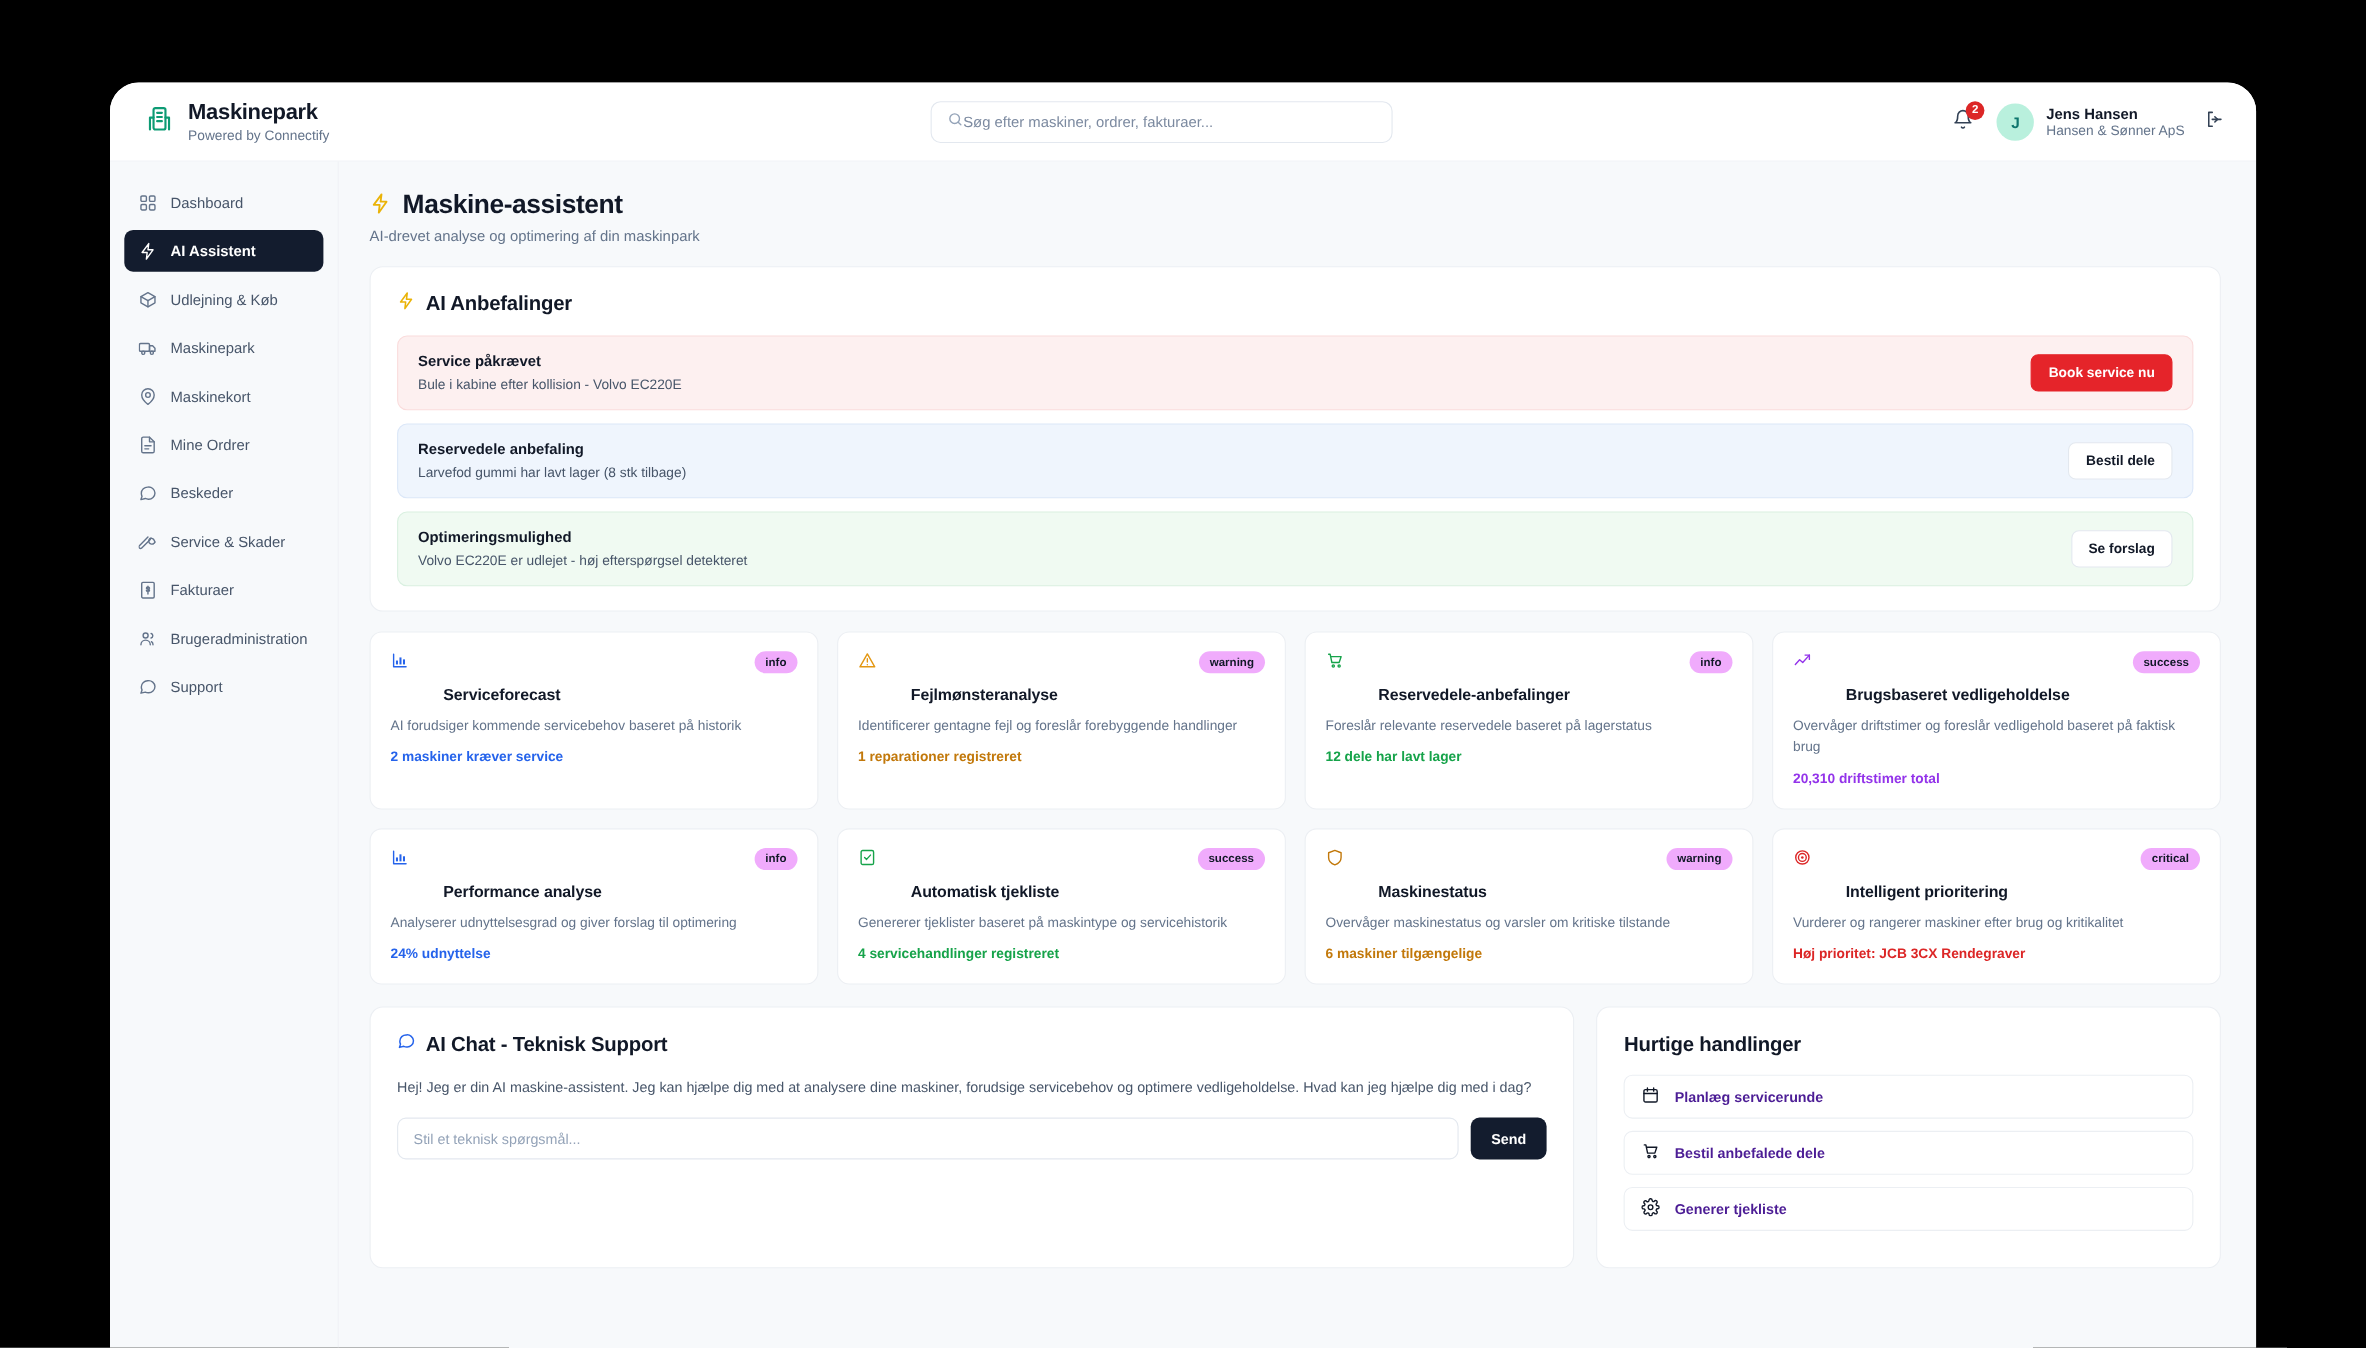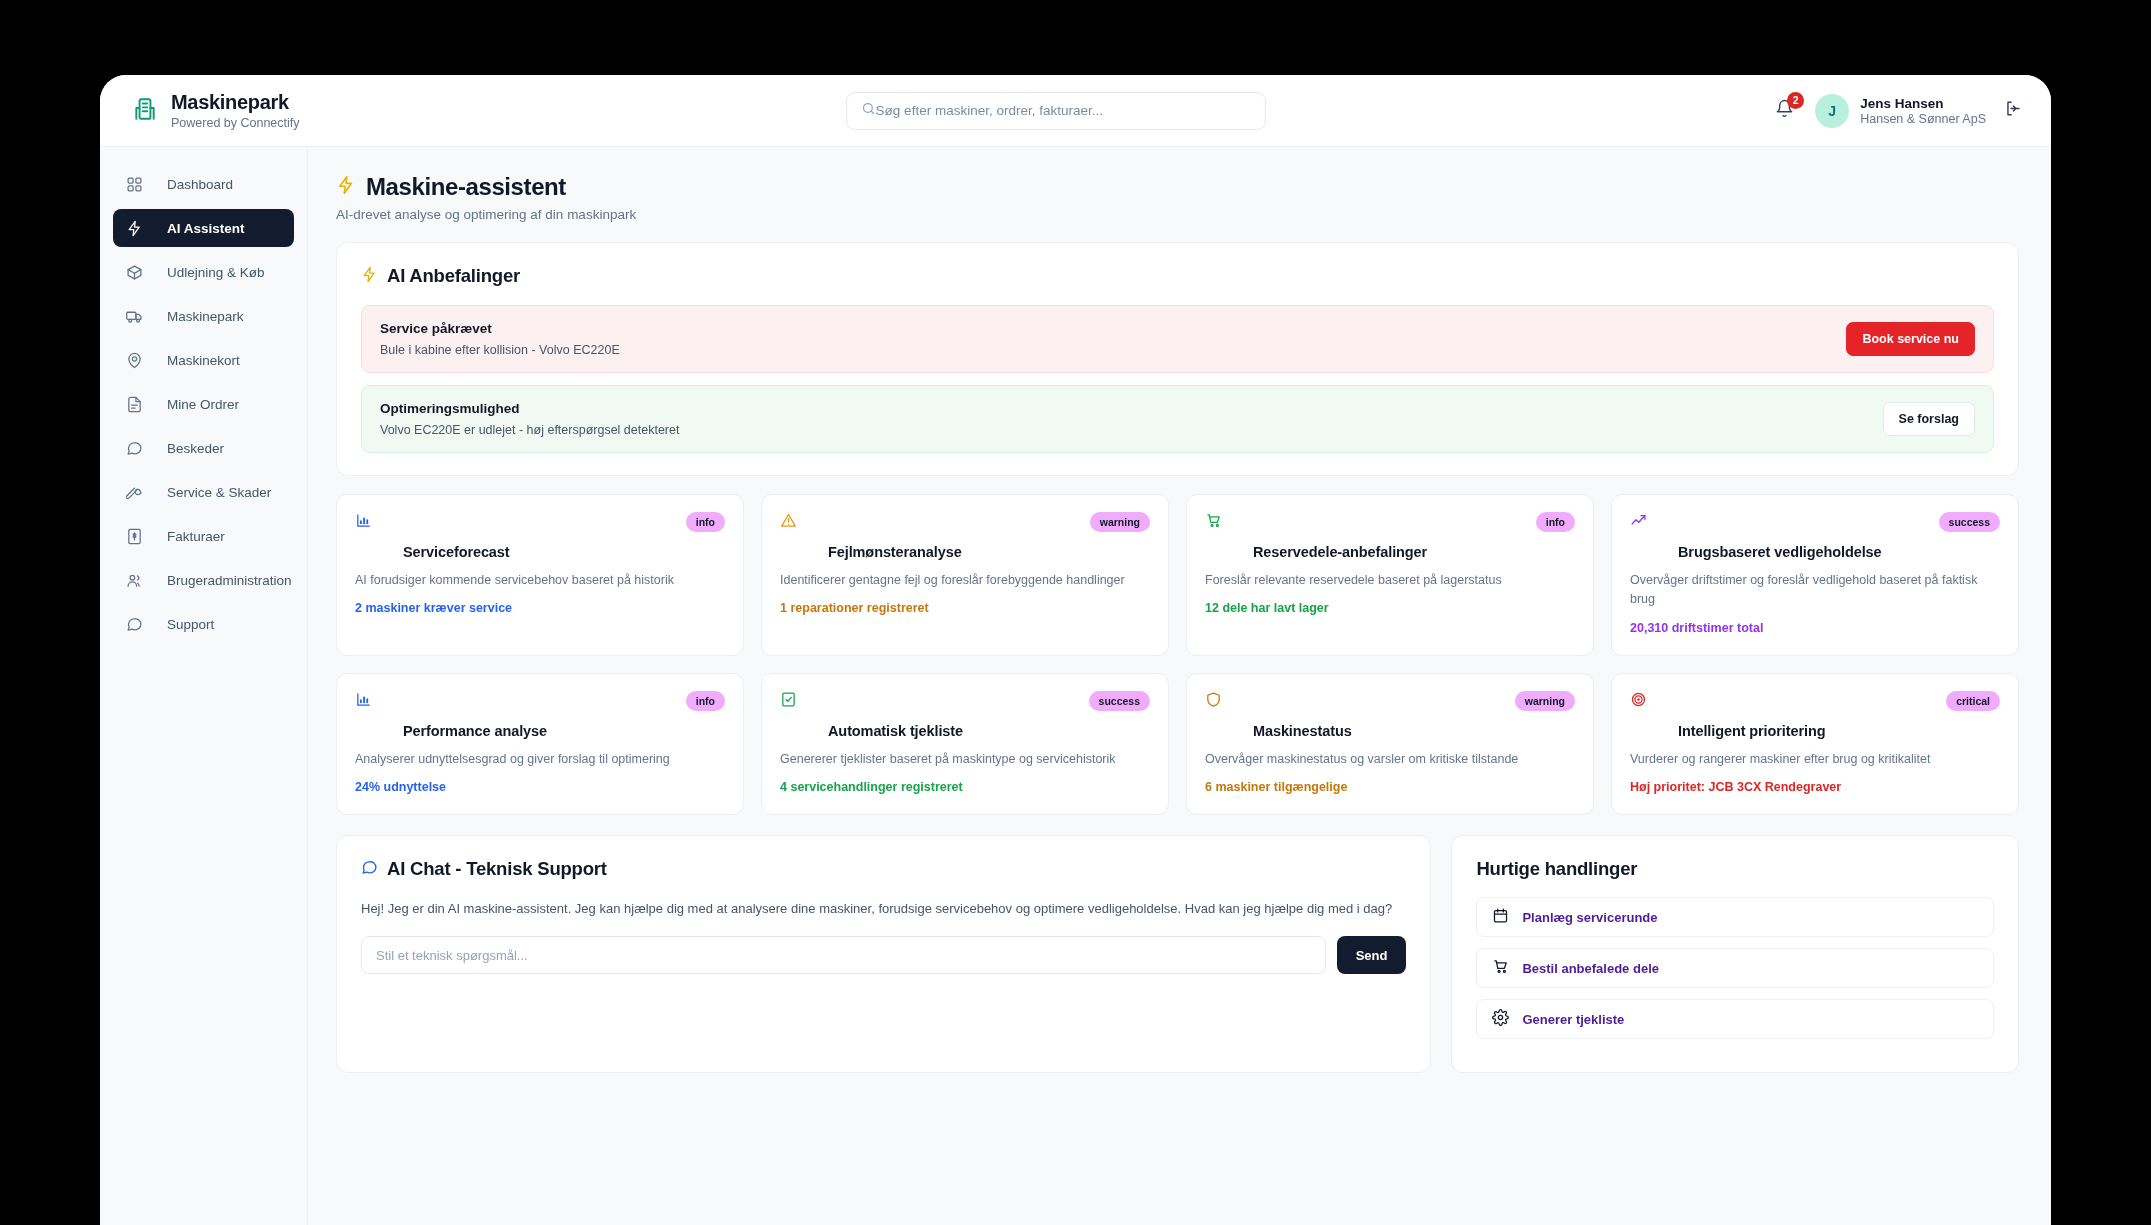--- a/index.html
+++ b/index.html
@@ -74,21 +74,21 @@
 
   
   #sidebar {
     width: 208px; flex: 0 0 208px;
     background: #f7f9fb;
     border-right: 1px solid #eef1f5;
     padding: 18px 13px 0 13px;
   }
   .nav-item {
     height: 38px; border-radius: 8px;
-    display: flex; align-items: center; gap: 24px;
+    display: flex; align-items: center; gap: 12px;
     padding: 0 13px; margin-bottom: 6px;
     font-size: 13.5px; color: #475569; font-weight: 500;
     cursor: pointer;
   }
   .nav-item.active { background: #131c2e; color: #ffffff; font-weight: 600; }
   .nav-ico { width: 17px; height: 17px; display:flex; align-items:center; justify-content:center; flex: 0 0 17px; }
 
   
   #main { flex: 1; background: #f7f9fb; padding: 26px 32px 0 28px; overflow: hidden; }
 
@@ -355,20 +355,27 @@
           </span>
           <h2>AI Anbefalinger</h2>
         </div>
         <div id="rec-list">
   <div class="rec critical">
     <div>
       <div class="rec-t">Service påkrævet</div>
       <div class="rec-d">Bule i kabine efter kollision - Volvo EC220E</div>
     </div>
     <button class="btn red">Book service nu</button>
+  </div>
+  <div class="rec info">
+    <div>
+      <div class="rec-t">Reservedele anbefaling</div>
+      <div class="rec-d">Larvefod gummi har lavt lager (8 stk tilbage)</div>
+    </div>
+    <button class="btn">Bestil dele</button>
   </div>
   <div class="rec success">
     <div>
       <div class="rec-t">Optimeringsmulighed</div>
       <div class="rec-d">Volvo EC220E er udlejet - høj efterspørgsel detekteret</div>
     </div>
     <button class="btn">Se forslag</button>
   </div>
           </div>
       </div>

